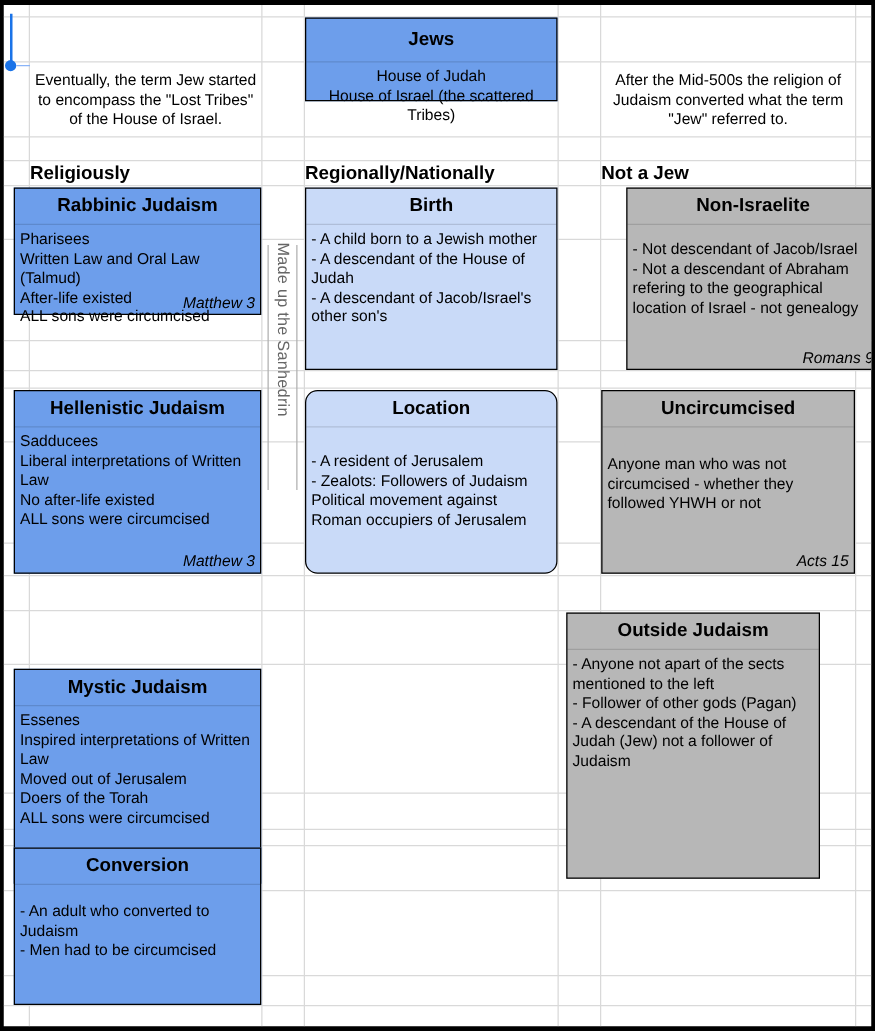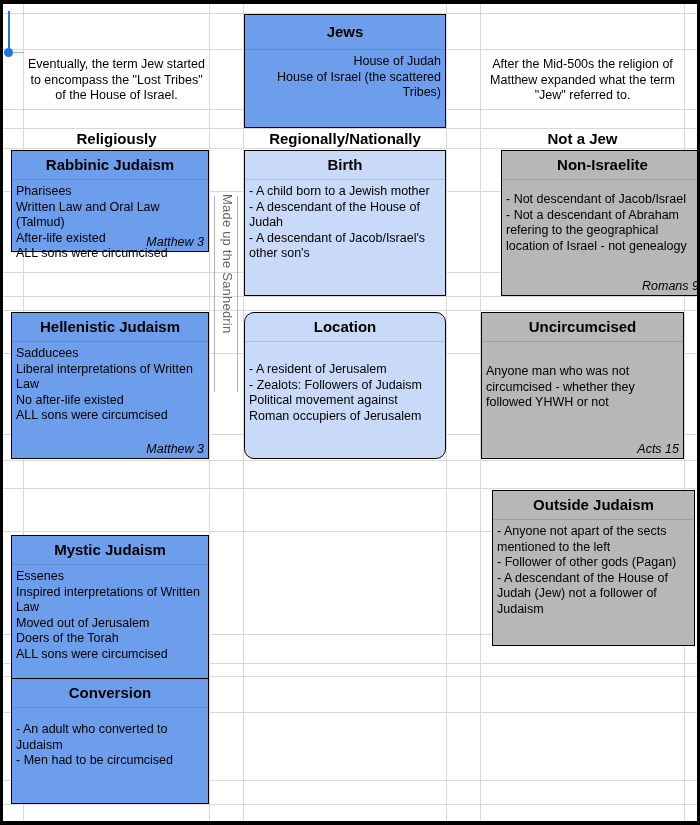--- a/index.html
+++ b/index.html
@@ -92,21 +92,20 @@
     line-height: 15.5px;
     text-align: center;
     color: #000000;
     box-sizing: border-box;
     white-space: pre-line;
   }
   .colhead {
     position: absolute;
     font-size: 15px;
     font-weight: bold;
-    text-align: center;
     color: #000000;
     box-sizing: border-box;
   }
 
   
   .vlabel-wrap {
     position: absolute;
     overflow: visible;
   }
   .vlabel {
@@ -182,27 +181,27 @@
     </div>
 
     <div>
       <div class="sel-bar" style="left:5px; top:7px; height:42px;"></div>
       <div class="sel-dot" style="left:1px; top:44px;"></div>
       <div class="sel-line" style="left:10px; top:48px; width:11px;"></div>
     </div>
 
     <div class="note" style="left:21px; top:48px; width:185px; height:56px; padding-top:5px;">Eventually, the term Jew started to encompass the "Lost Tribes" of the House of Israel.</div>
 
-    <div class="card top fill-blue" style="left:241px; top:10px; width:202px; height:114px;">
+    <div class="card top fill-blue" style="left:241px; top:10px; width:202px; height:67px;">
       <div class="card-title">Jews</div>
-      <div class="card-body" style="text-align:right;">House of Judah
+      <div class="card-body" style="text-align:center;">House of Judah
 House of Israel (the scattered Tribes)</div>
     </div>
 
-    <div class="note" style="left:478px; top:48px; width:203px; height:56px; padding-top:5px;">After the Mid-500s the religion of Matthew expanded what the term "Jew" referred to.</div>
+    <div class="note" style="left:478px; top:48px; width:203px; height:56px; padding-top:5px;">After the Mid-500s the religion of Judaism converted what the term "Jew" referred to.</div>
 
     <div class="colhead" style="left:21px; top:126px; width:185px;">Religiously</div>
     <div class="colhead" style="left:478px; top:126px; width:203px;">Not a Jew</div>
     <div class="colhead" style="left:241px; top:126px; width:202px;">Regionally/Nationally</div>
 
     <div class="vlabel-wrap" style="left:208px; top:190px; width:31px; height:200px;">
       <div class="vrule" style="left:3px; top:2px; height:196px;"></div>
       <div class="vrule" style="left:26px; top:2px; height:196px;"></div>
       <div class="vlabel">Made up the Sanhedrin</div>
     </div>
@@ -263,21 +262,21 @@
 - Not a descendant of Abraham refering to the geographical location of Israel - not genealogy</div>
       <div class="card-ref">Romans 9</div>
     </div>
 
     <div class="card fill-gray" style="left:478px; top:308px; width:203px; height:147px;">
       <div class="card-title">Uncircumcised</div>
       <div class="card-body" style="padding-top:22px;">Anyone man who was not circumcised - whether they followed YHWH or not</div>
       <div class="card-ref">Acts 15</div>
     </div>
 
-    <div class="card fill-gray" style="left:489px; top:486px; width:203px; height:156px;">
+    <div class="card fill-gray" style="left:450px; top:486px; width:203px; height:213px;">
       <div class="card-title">Outside Judaism</div>
       <div class="card-body">- Anyone not apart of the sects mentioned to the left
 - Follower of other gods (Pagan)
 - A descendant of the House of Judah (Jew) not a follower of Judaism</div>
       <div class="card-ref"></div>
     </div>
 
   </div>
 </div>
 

